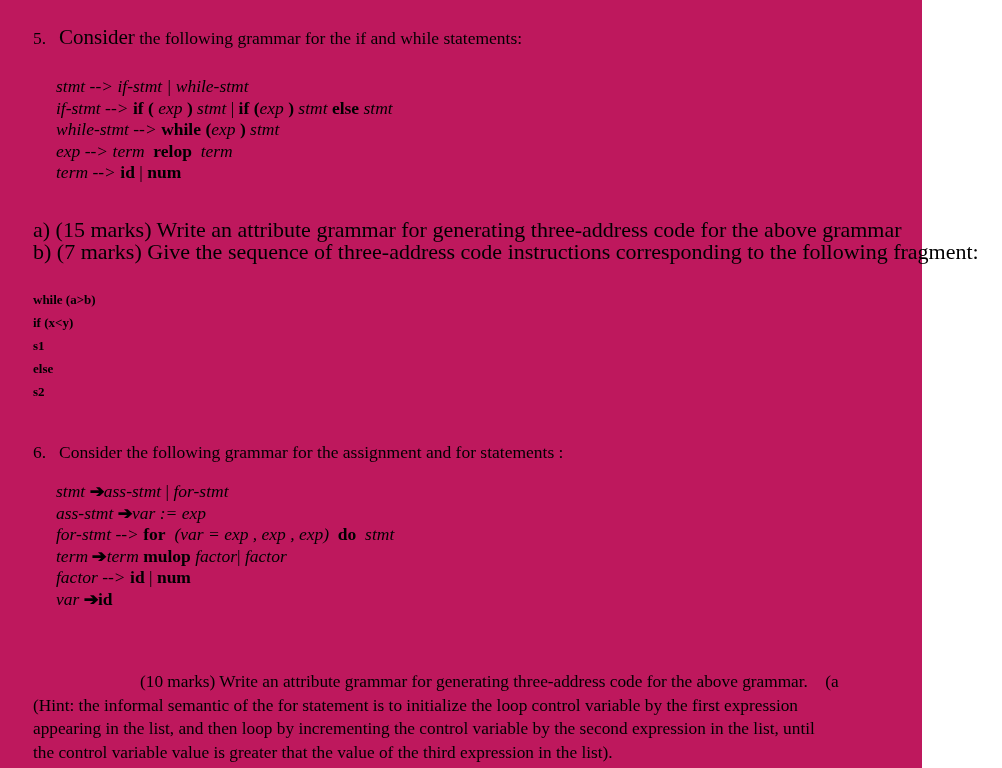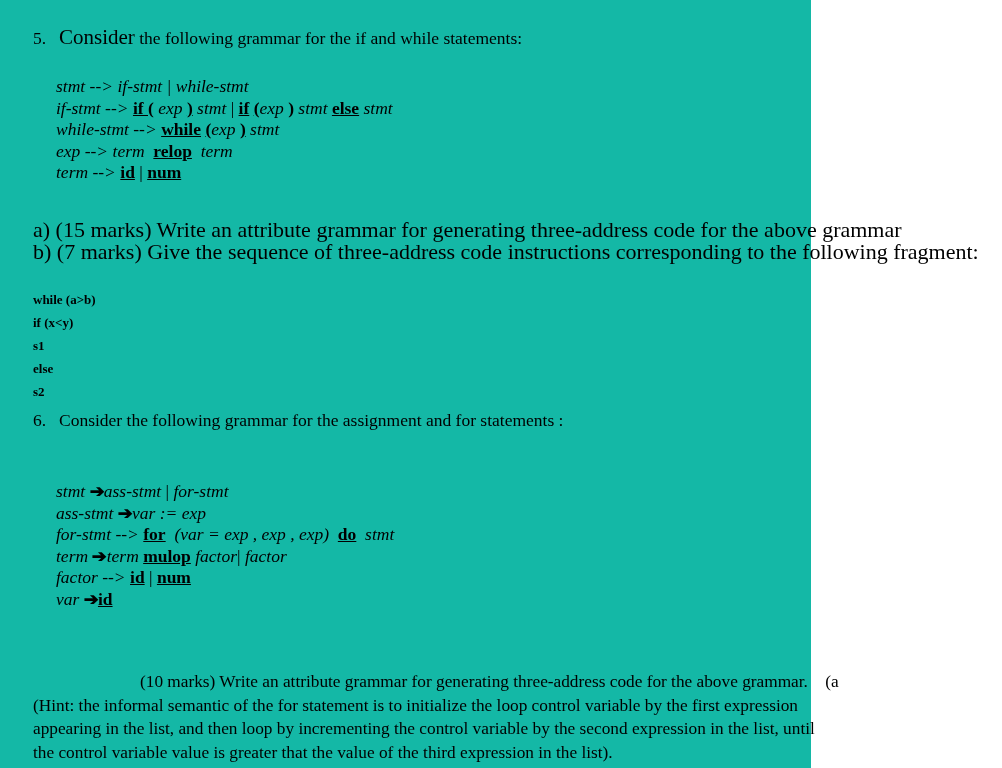--- a/index.html
+++ b/index.html
@@ -10,23 +10,23 @@
   body {
     width: 1002px;
     height: 768px;
     overflow: hidden;
     font-family: "Liberation Serif", "DejaVu Serif", serif;
     color: #000000;
     -webkit-font-smoothing: antialiased;
   }
   .page {
     position: relative;
-    width: 811px;
+    width: 922px;
     height: 768px;
-    background: #14b8a6;
+    background: #be185d;
   }
 
   
   .block {
     position: absolute;
     left: 33px;
     width: 960px;
   }
 
   .q-heading {
@@ -47,21 +47,21 @@
     line-height: 21.5px;
     white-space: nowrap;
   }
   .grammar .ln {
     display: block;
     white-space: nowrap;
     margin-left: 23px;
   }
 
   .it { font-style: italic; }
-  .bd { font-weight: bold; text-decoration: underline; }
+  .bd { font-weight: bold; }
 
   .arrow-bold {
     font-weight: bold;
     font-style: normal;
     font-size: 17px;
     display: inline-block;
     transform: scaleX(1.05);
   }
 
   .marks {
@@ -121,21 +121,21 @@
   </div>
 
   <div class="block code-frag" style="top:288px;">
     <span class="ln">while (a&gt;b)</span>
     <span class="ln">if (x&lt;y)</span>
     <span class="ln">s1</span>
     <span class="ln">else</span>
     <span class="ln">s2</span>
   </div>
 
-  <div class="block q-heading" style="top:409px;">
+  <div class="block q-heading" style="top:441px;">
     <span class="q-num">6.</span><span>Consider the following grammar for the assignment and for statements :</span>
   </div>
 
   <div class="block grammar" style="top:481px;">
 
     <span class="ln"><span class="it">stmt</span>&nbsp;<span class="arrow-bold">➔</span><span class="it">ass-stmt</span>&nbsp;<span>|</span>&nbsp;<span class="it">for-stmt</span></span>
 
     <span class="ln"><span class="it">ass-stmt</span>&nbsp;<span class="arrow-bold">➔</span><span class="it">var</span>&nbsp;<span class="it">:=</span>&nbsp;<span class="it">exp</span></span>
 
     <span class="ln"><span class="it">for-stmt</span><span class="it"> --&gt; </span><span class="bd">for</span>&nbsp;&nbsp;<span class="it">(</span><span class="it">var</span>&nbsp;<span class="it">=</span>&nbsp;<span class="it">exp</span>&nbsp;<span class="it">,</span>&nbsp;<span class="it">exp</span>&nbsp;<span class="it">,</span>&nbsp;<span class="it">exp</span><span class="it">)</span>&nbsp;&nbsp;<span class="bd">do</span>&nbsp;&nbsp;<span class="it">stmt</span></span>

